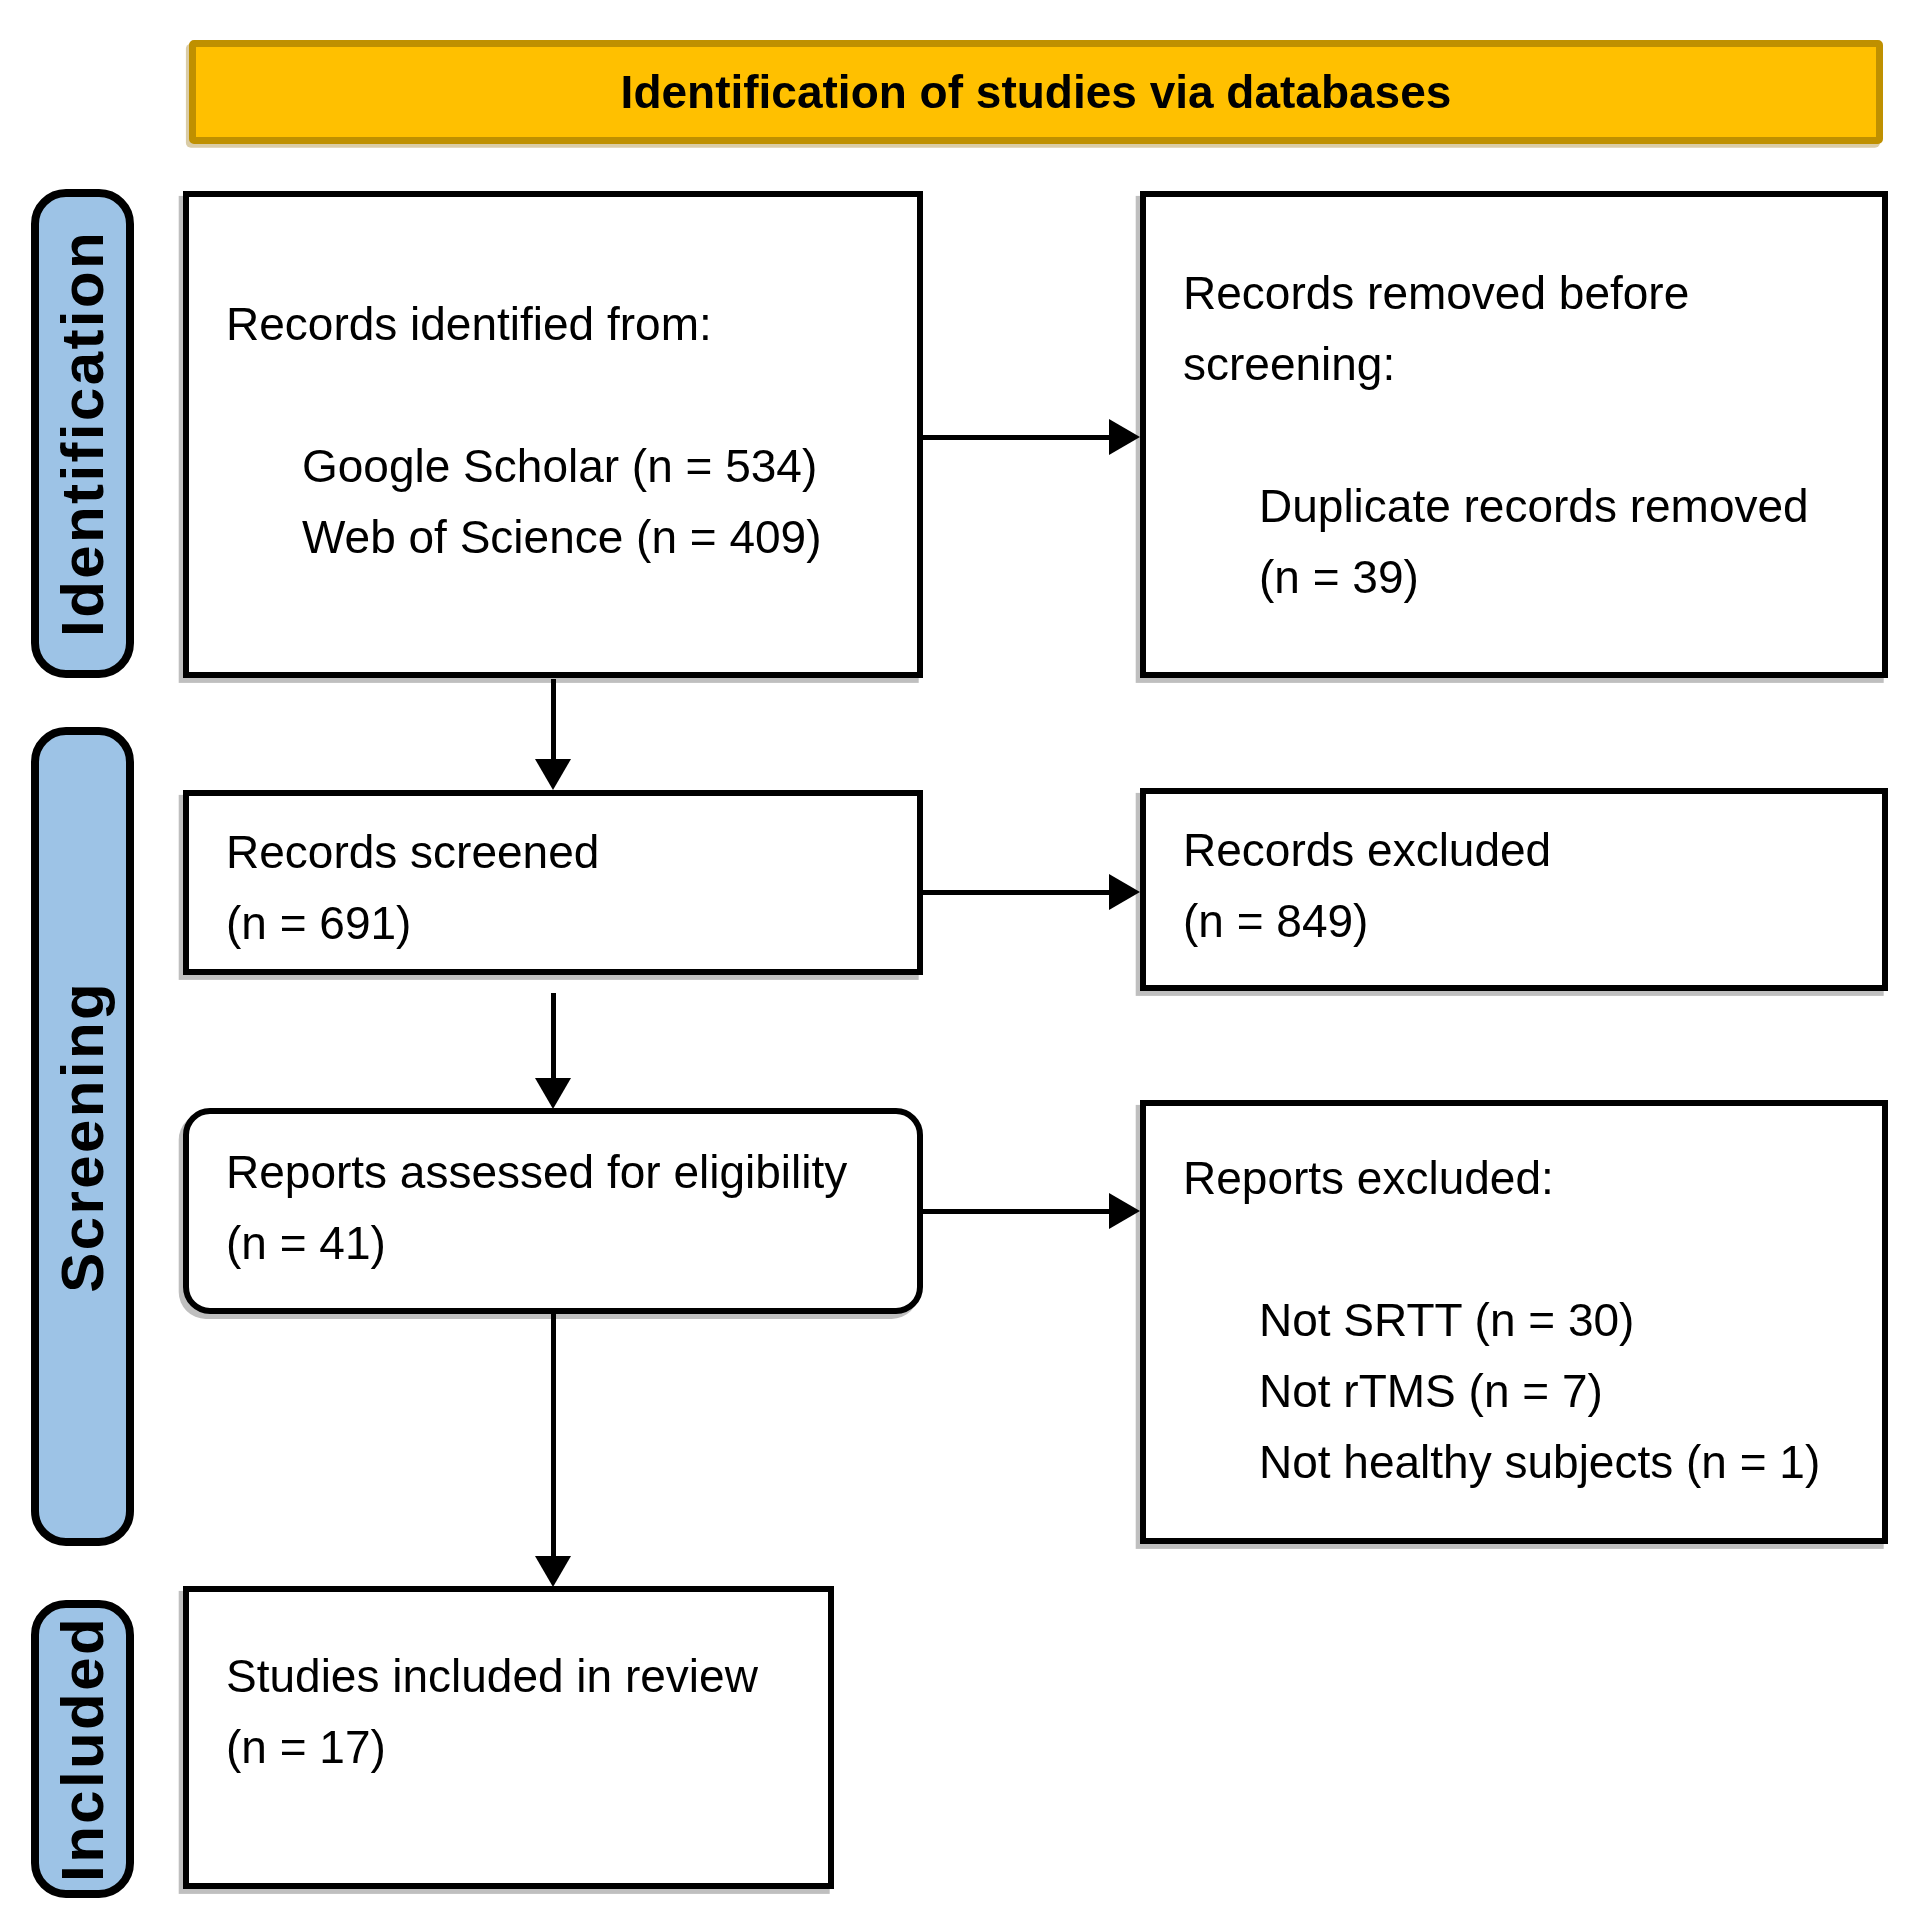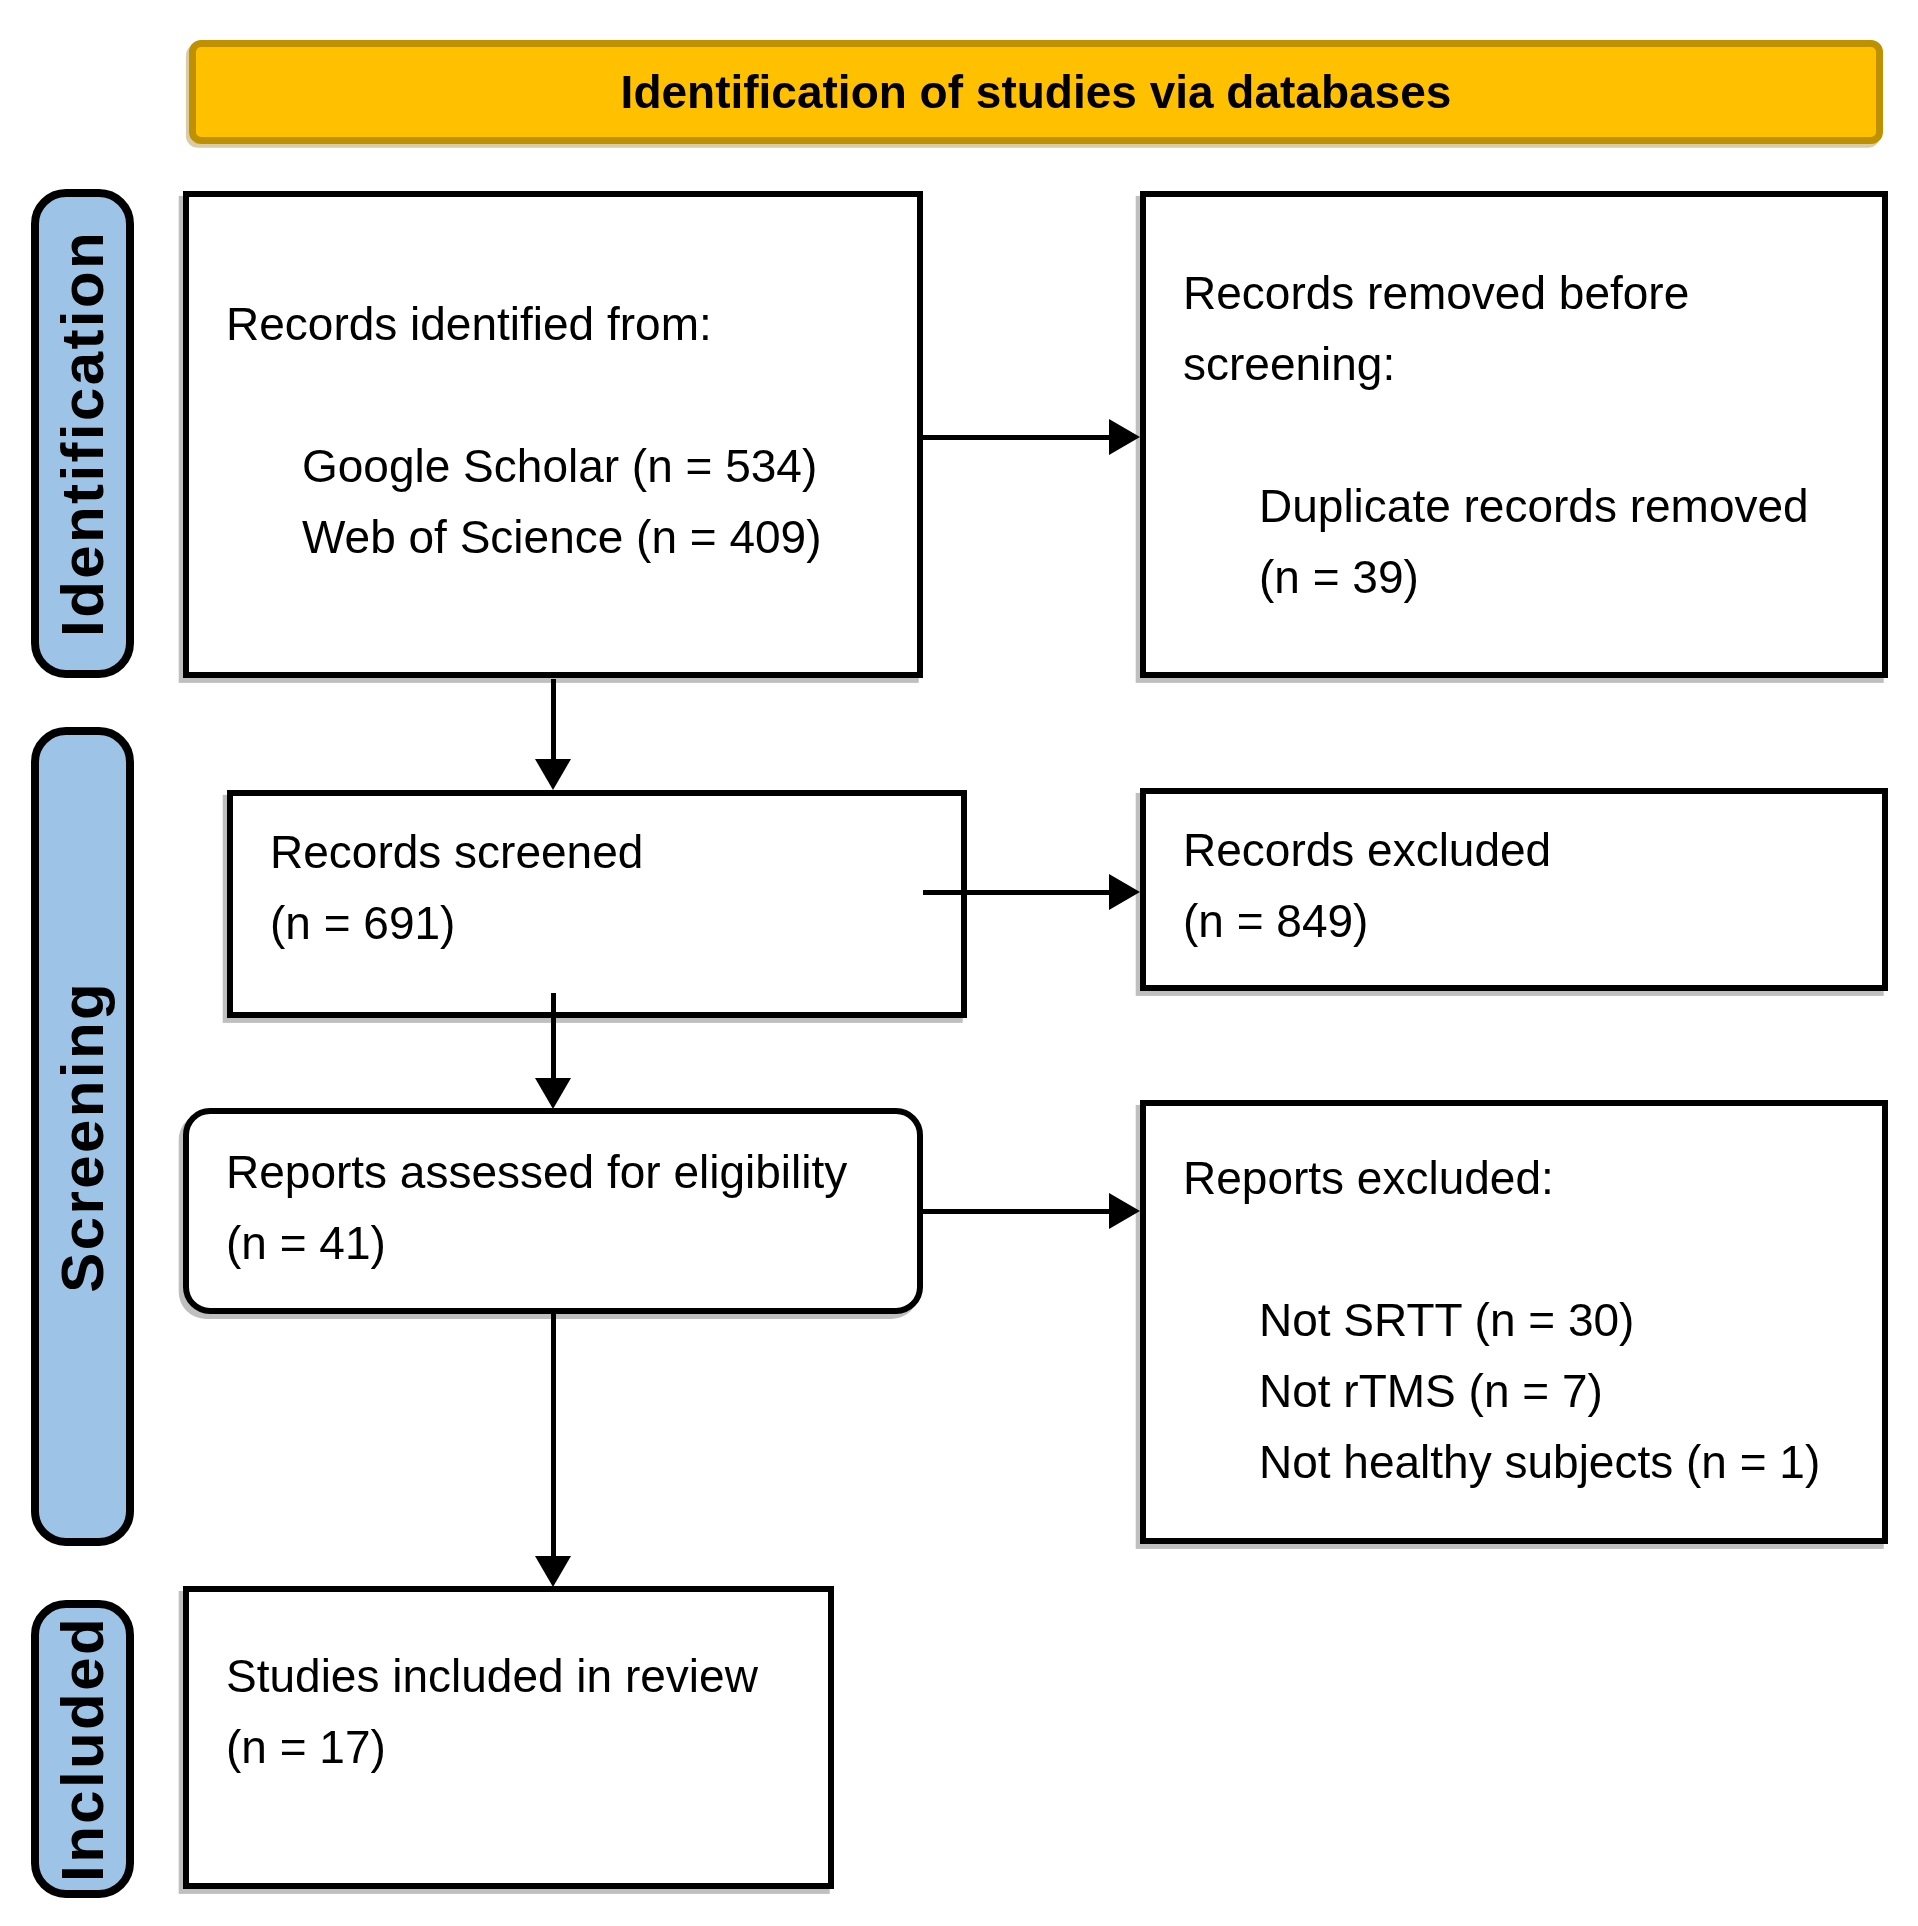--- a/index.html
+++ b/index.html
@@ -17,21 +17,21 @@
   .canvas { position: absolute; inset: 0; }
 
   
   .banner {
     position: absolute;
     left: 189px; top: 40px;
     width: 1694px; height: 104px;
     box-sizing: border-box;
     background: #FFC000;
     border: 7.3px solid #BF9000;
-    border-radius: 12px;
+    border-radius: 5px;
     display: flex; align-items: center; justify-content: center;
     font-size: 46px; font-weight: bold;
     box-shadow: -3.1px 3.7px 0 rgba(150,110,0,0.35);
   }
 
   
   .stage {
     position: absolute;
     left: 31px; width: 103px;
     box-sizing: border-box;
@@ -61,21 +61,21 @@
     font-size: 46px;
     line-height: 71px;
     box-shadow: -4.3px 4.9px 0 #bfbfbf;
   }
   .tline { white-space: nowrap; }
   .indent { padding-left: 76px; }
   .gap { height: 71px; }
 
   #box-records-identified { left: 183px;  top: 191px;  width: 740px; height: 487px; padding: 92px 21px 0 37px; }
   #box-records-removed    { left: 1140px; top: 191px;  width: 748px; height: 487px; padding: 61px 18.3px 0 37px; }
-  #box-records-screened   { left: 183px;  top: 790px; width: 740px; height: 228px; padding: 21.4px 18.3px 0 37px; margin-left: 44px; }
+  #box-records-screened   { left: 183px;  top: 790px; width: 740px; height: 185px; padding: 21.4px 18.3px 0 37px; }
   #box-records-excluded   { left: 1140px; top: 788px; width: 748px; height: 203px; padding: 21.4px 18.3px 0 37px; }
   #box-reports-assessed   { left: 183px;  top: 1108px; width: 740px; height: 206px; padding: 23px 18.3px 0 37px; border-radius: 27px; }
   #box-reports-excluded   { left: 1140px; top: 1100px; width: 748px; height: 444px; padding: 37px 18.3px 0 37px; }
   #box-studies-included   { left: 183px;  top: 1586px; width: 651px; height: 303px; padding: 49px 0 0 37px; }
 
   #box-records-removed .tline i, #box-records-removed .tline span { font-style: inherit; }
   i { font-style: italic; }
 
   
   .hline { position: absolute; height: 4.9px; background: #000; }

